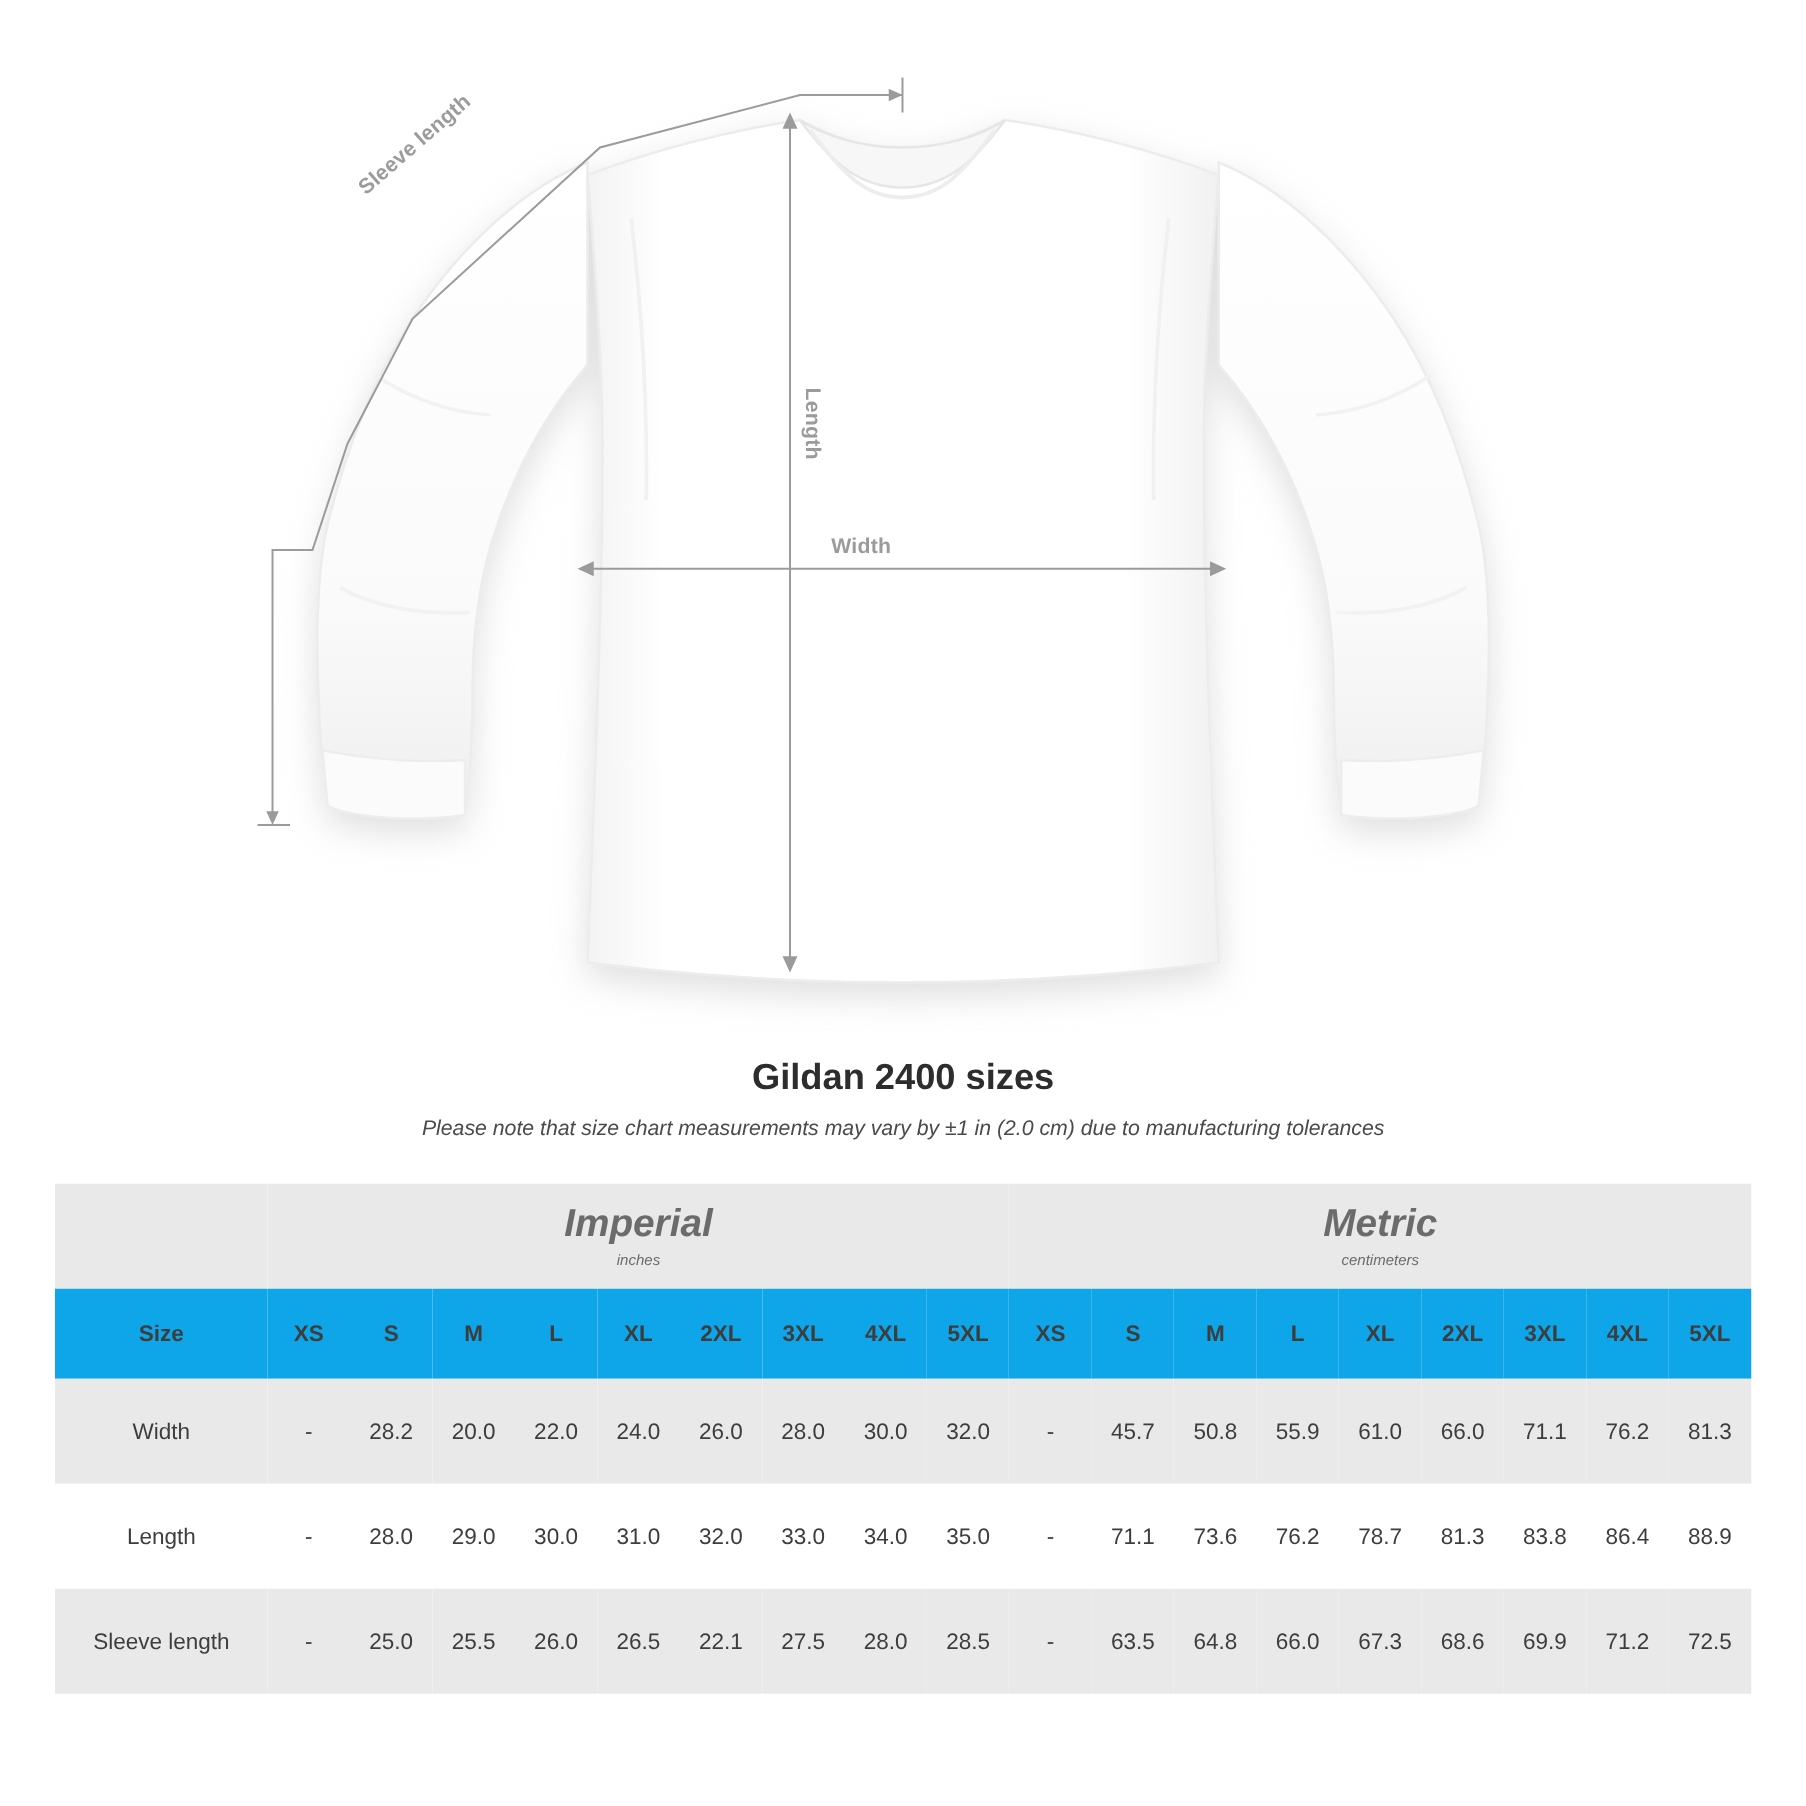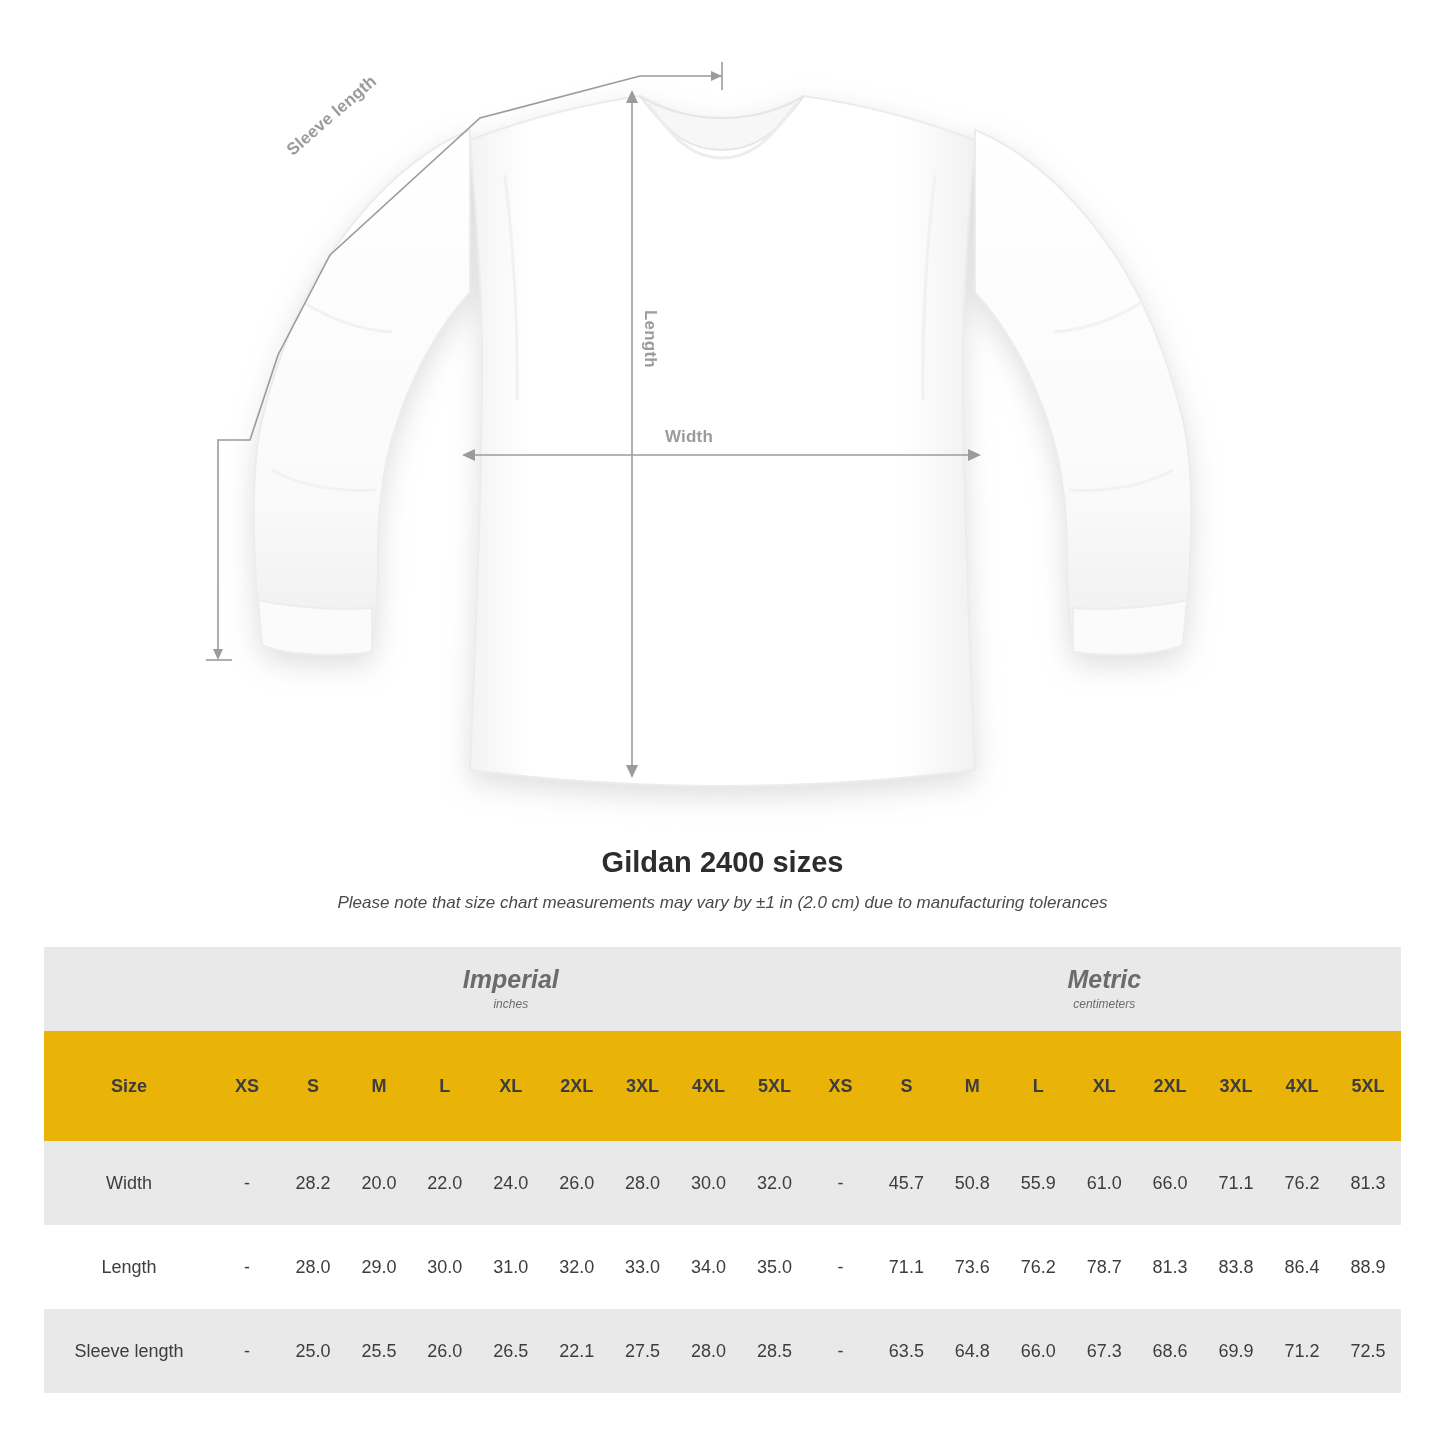--- a/index.html
+++ b/index.html
@@ -87,37 +87,37 @@
     font-weight: normal;
     padding: 0;
     height: 84px;
     border: none;
   }
   .unit-head {
     background: #e9e9e9;
     height: 118px;
   }
   .unit-head .unit-name {
-    font-size: 25px;
+    font-size: 31px;
     font-style: italic;
     font-weight: bold;
     color: #6b6b6b;
     line-height: 1.25;
   }
   .unit-head .unit-sub {
     font-size: 12px;
     font-style: italic;
     color: #6b6b6b;
     line-height: 1.6;
   }
   tr.head-row td {
-    background: #eab308;
+    background: #0ea5e9;
     font-weight: bold;
     color: #3d3d3d;
-    height: 110px;
+    height: 72px;
   }
   tr.row-alt td { background: #e9e9e9; }
   tr.row-plain td { background: #ffffff; }
   td.rowlabel {
     font-weight: bold;
     font-size: 19px;
     color: #3a3a3a;
   }
   td.sizehead { font-weight: bold; font-size: 19px; }
 </style>

